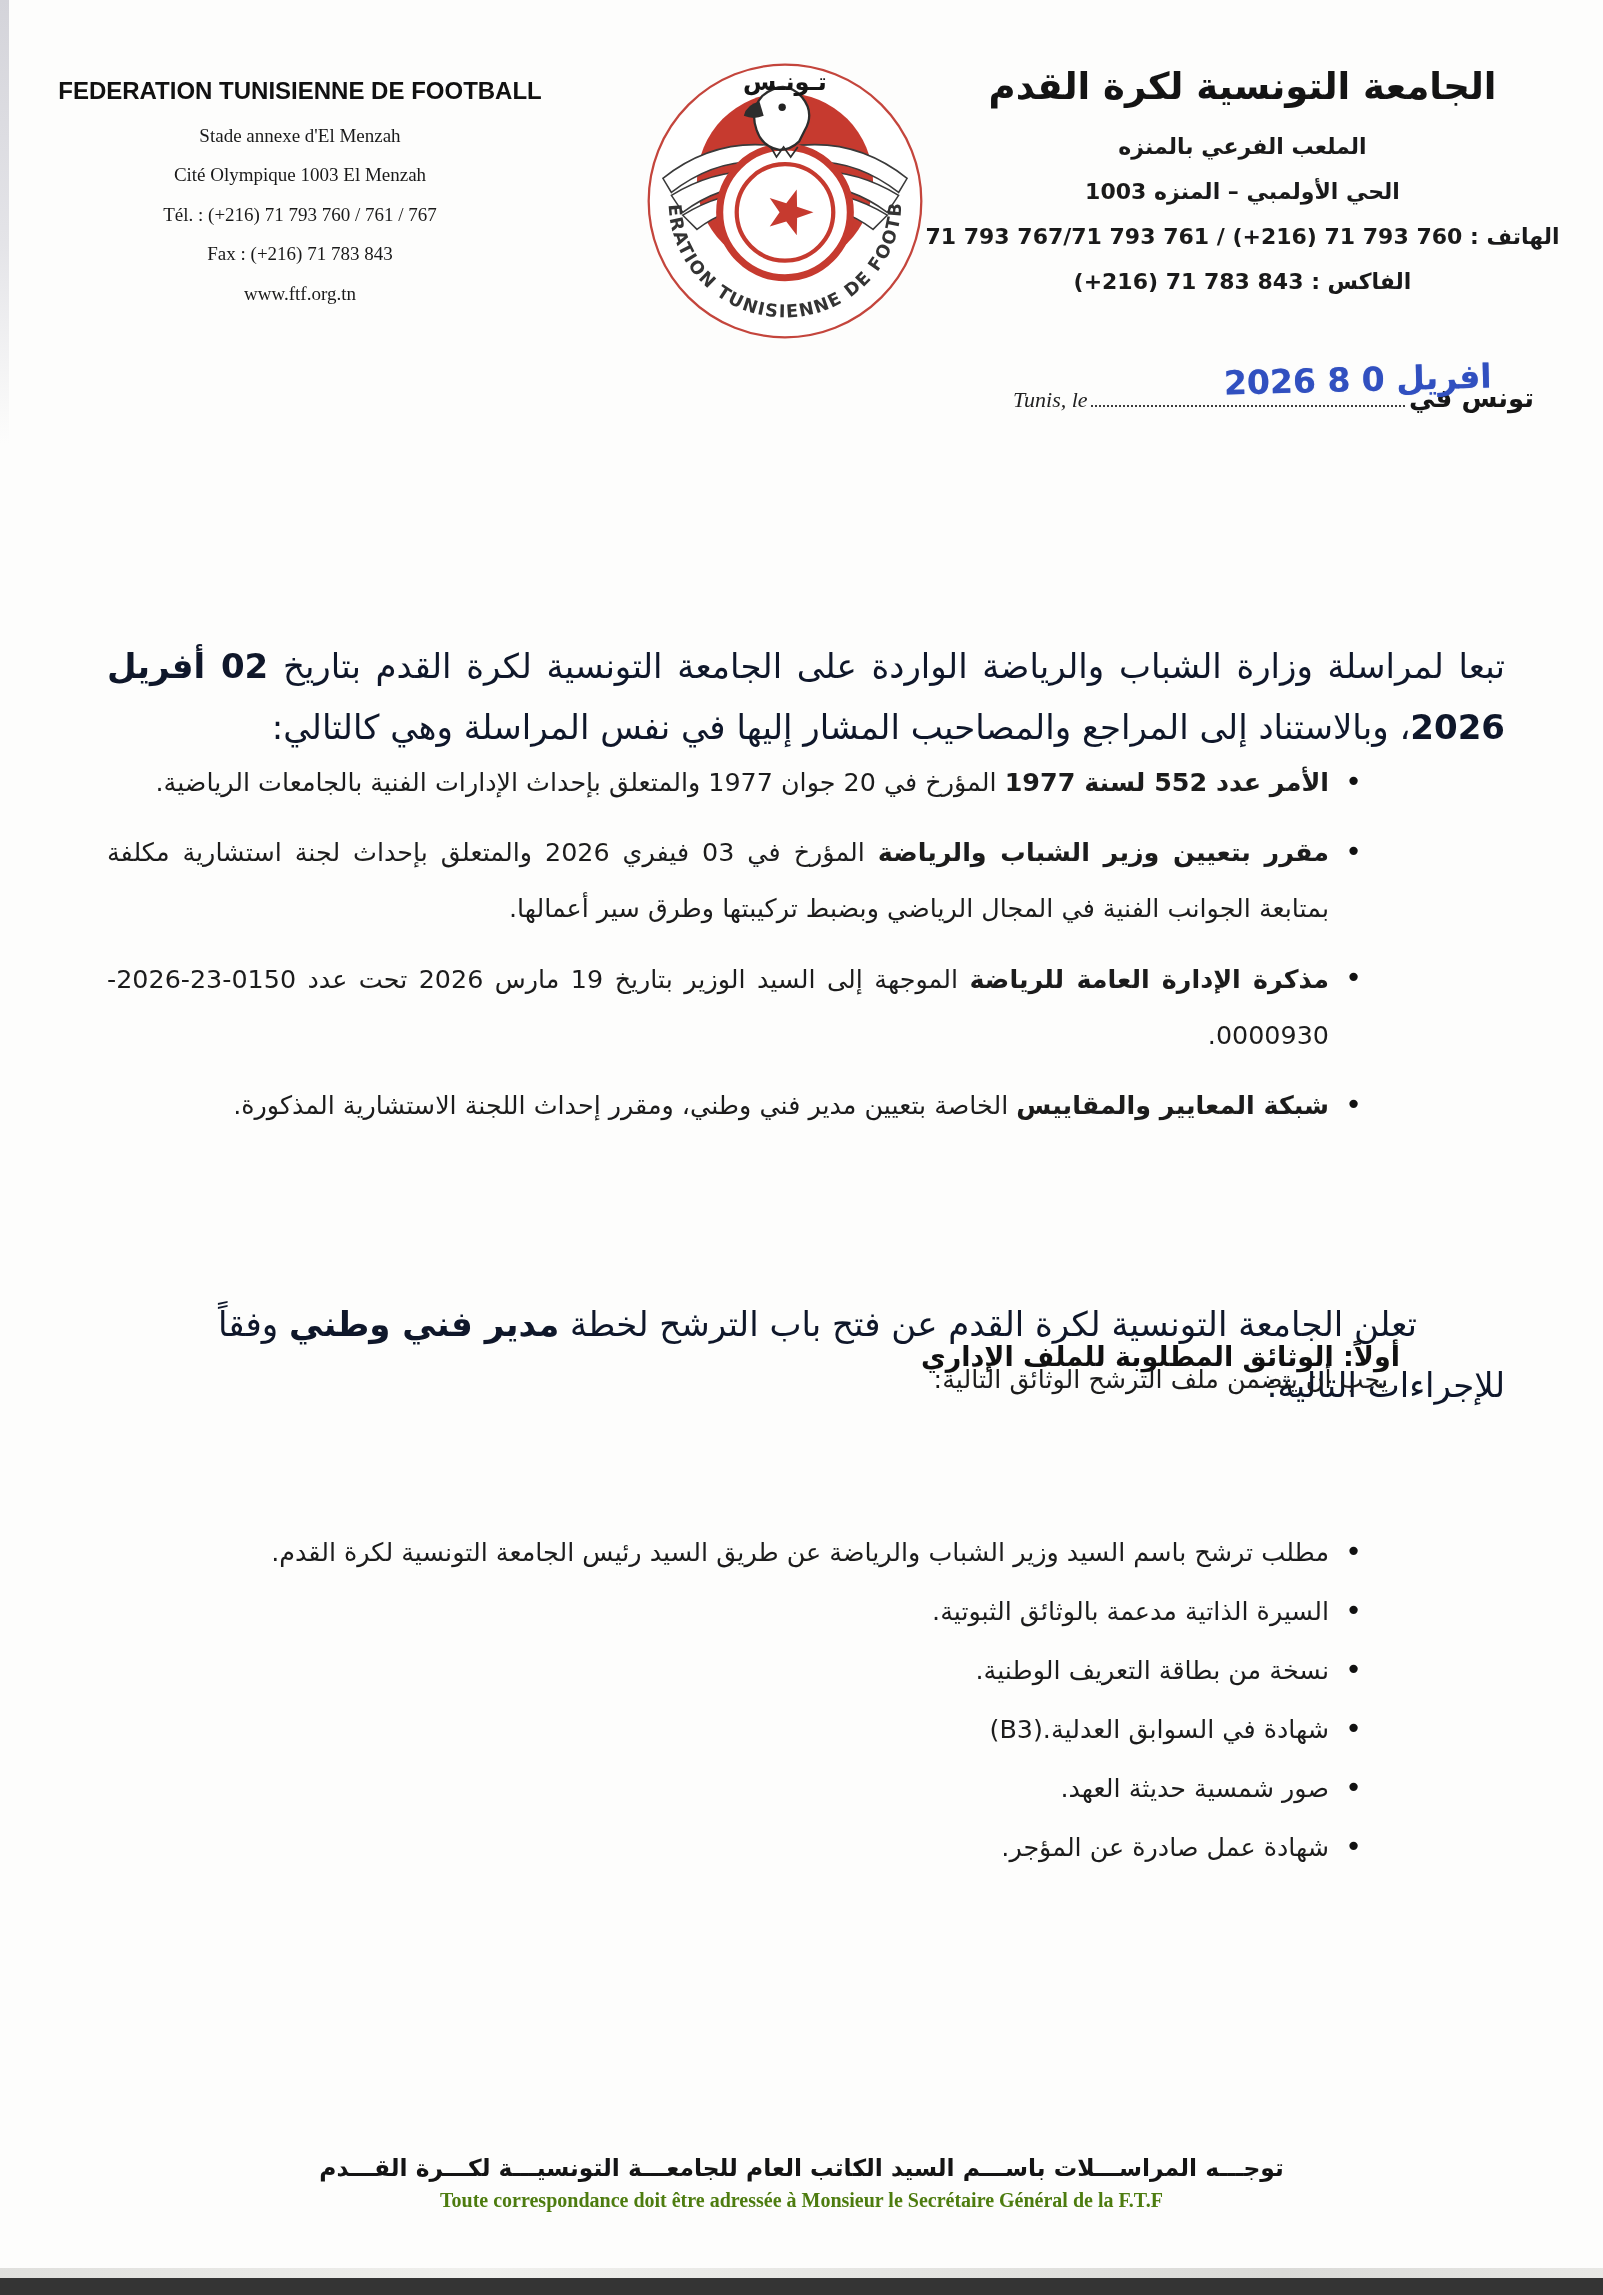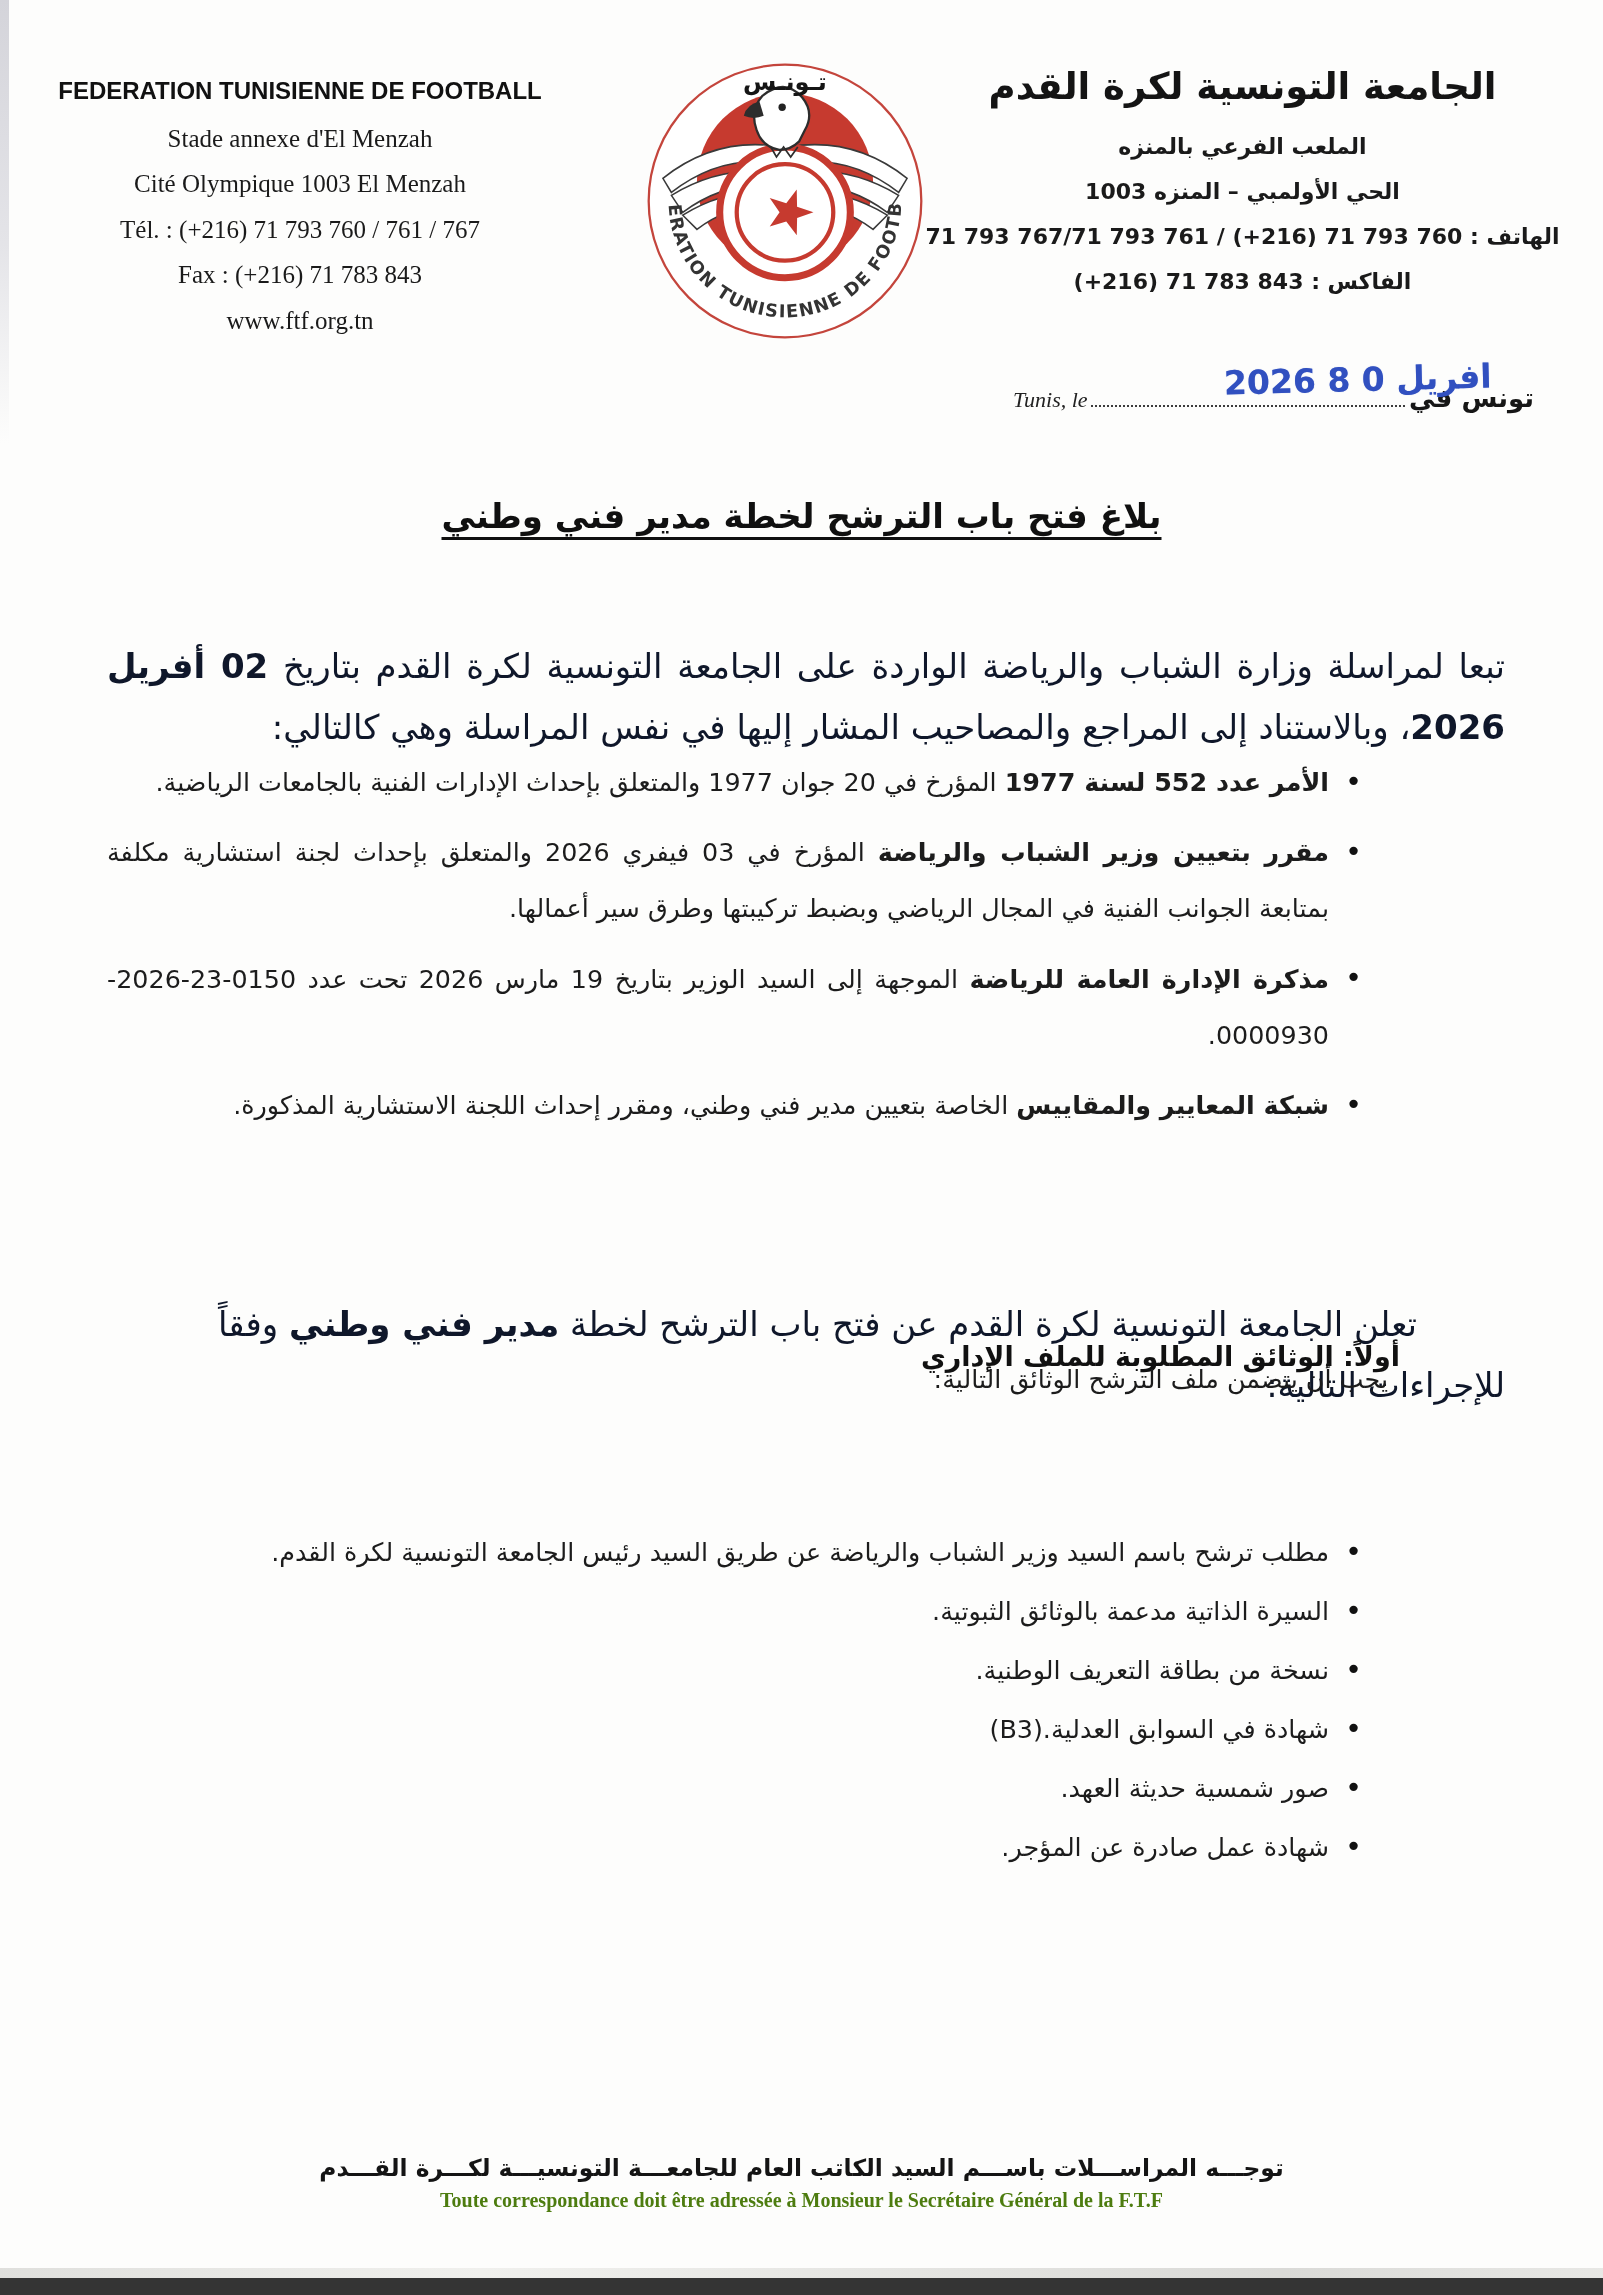--- a/index.html
+++ b/index.html
@@ -14,21 +14,21 @@
   
   .scan-left{position:absolute;left:0;top:0;width:8.5px;height:443px;
     background:linear-gradient(to bottom,#d4d4da 0%,#e4e4e8 55%,rgba(240,240,242,0) 100%);}
   .scan-smudge{position:absolute;left:0;right:0;bottom:16.3px;height:10.4px;opacity:.65;
     background:linear-gradient(to right,#cfcfcb,#e9e9e5 30%,#d8d8d4 55%,#c7c7c3 80%,#dcdcd8);}
   .scan-bottom{position:absolute;left:0;right:0;bottom:0;height:17px;background:#343434;}
   
   .hdr-left{position:absolute;left:46px;top:77px;width:508px;text-align:center;}
   .hdr-left .org{font-family:"Liberation Sans",sans-serif;font-weight:bold;
     font-size:24px;letter-spacing:0;color:#111;white-space:nowrap;margin:0 0 19.5px 0;}
-  .hdr-left .line{font-family:"Liberation Serif",serif;font-size:25px;color:#1a1a1a;
+  .hdr-left .line{font-family:"Liberation Serif",serif;font-size:19px;color:#1a1a1a;
     margin:0 0 17.6px 0;white-space:nowrap;}
   .logo{position:absolute;left:643px;top:59px;width:284px;height:284px;}
   .hdr-ar{position:absolute;right:38px;top:65px;width:645px;text-align:center;direction:rtl;}
   .hdr-ar .org{font-size:37px;font-weight:bold;color:#141414;margin:0 0 26px 0;white-space:nowrap;}
   .hdr-ar .line{font-size:22px;font-weight:bold;color:#1a1a1a;margin:0 0 20px 0;white-space:nowrap;}
   .hdr-ar .num{font-weight:bold;}
   
   .dateline{position:absolute;left:1013px;top:383px;width:521px;display:flex;align-items:flex-end;}
   .dateline .fr{font-family:"Liberation Serif",serif;font-style:italic;font-size:22px;color:#222;white-space:nowrap;}
   .dateline .leader{flex:1;border-bottom:2.6px dotted #3c3c3c;margin:0 3.9px 6.5px 3.9px;height:0.7px;}
@@ -115,21 +115,20 @@
     <div class="line"><span>الفاكس :</span> <span class="num" dir="ltr">(+216) 71 783 843</span></div>
   </div>
 
   <div class="dateline">
     <span class="fr">Tunis, le</span>
     <span class="leader"></span>
     <span class="ar">تونس في</span>
   </div>
   <div class="stamp" dir="ltr">2026 افريل 0 8</div>
 
-  <div class="doc-title">بلاغ فتح باب الترشح لخطة مدير فني وطني</div>
 
   <p class="para p-intro"><span>تبعا لمراسلة وزارة الشباب والرياضة الواردة على الجامعة التونسية لكرة القدم بتاريخ </span><strong>02 أفريل 2026</strong><span>، وبالاستناد إلى المراجع والمصاحيب المشار إليها في نفس المراسلة وهي كالتالي:</span></p>
 
   <ul class="rtl-list list-refs">
     <li><strong>الأمر عدد 552 لسنة 1977</strong><span> المؤرخ في 20 جوان 1977 والمتعلق بإحداث الإدارات الفنية بالجامعات الرياضية.</span></li>
     <li><strong>مقرر بتعيين وزير الشباب والرياضة</strong><span> المؤرخ في 03 فيفري 2026 والمتعلق بإحداث لجنة استشارية مكلفة بمتابعة الجوانب الفنية في المجال الرياضي وبضبط تركيبتها وطرق سير أعمالها.</span></li>
     <li><strong>مذكرة الإدارة العامة للرياضة</strong><span> الموجهة إلى السيد الوزير بتاريخ 19 مارس 2026 تحت عدد 0150-23-2026-0000930.</span></li>
     <li><strong>شبكة المعايير والمقاييس</strong><span> الخاصة بتعيين مدير فني وطني، ومقرر إحداث اللجنة الاستشارية المذكورة.</span></li>
   </ul>
 

